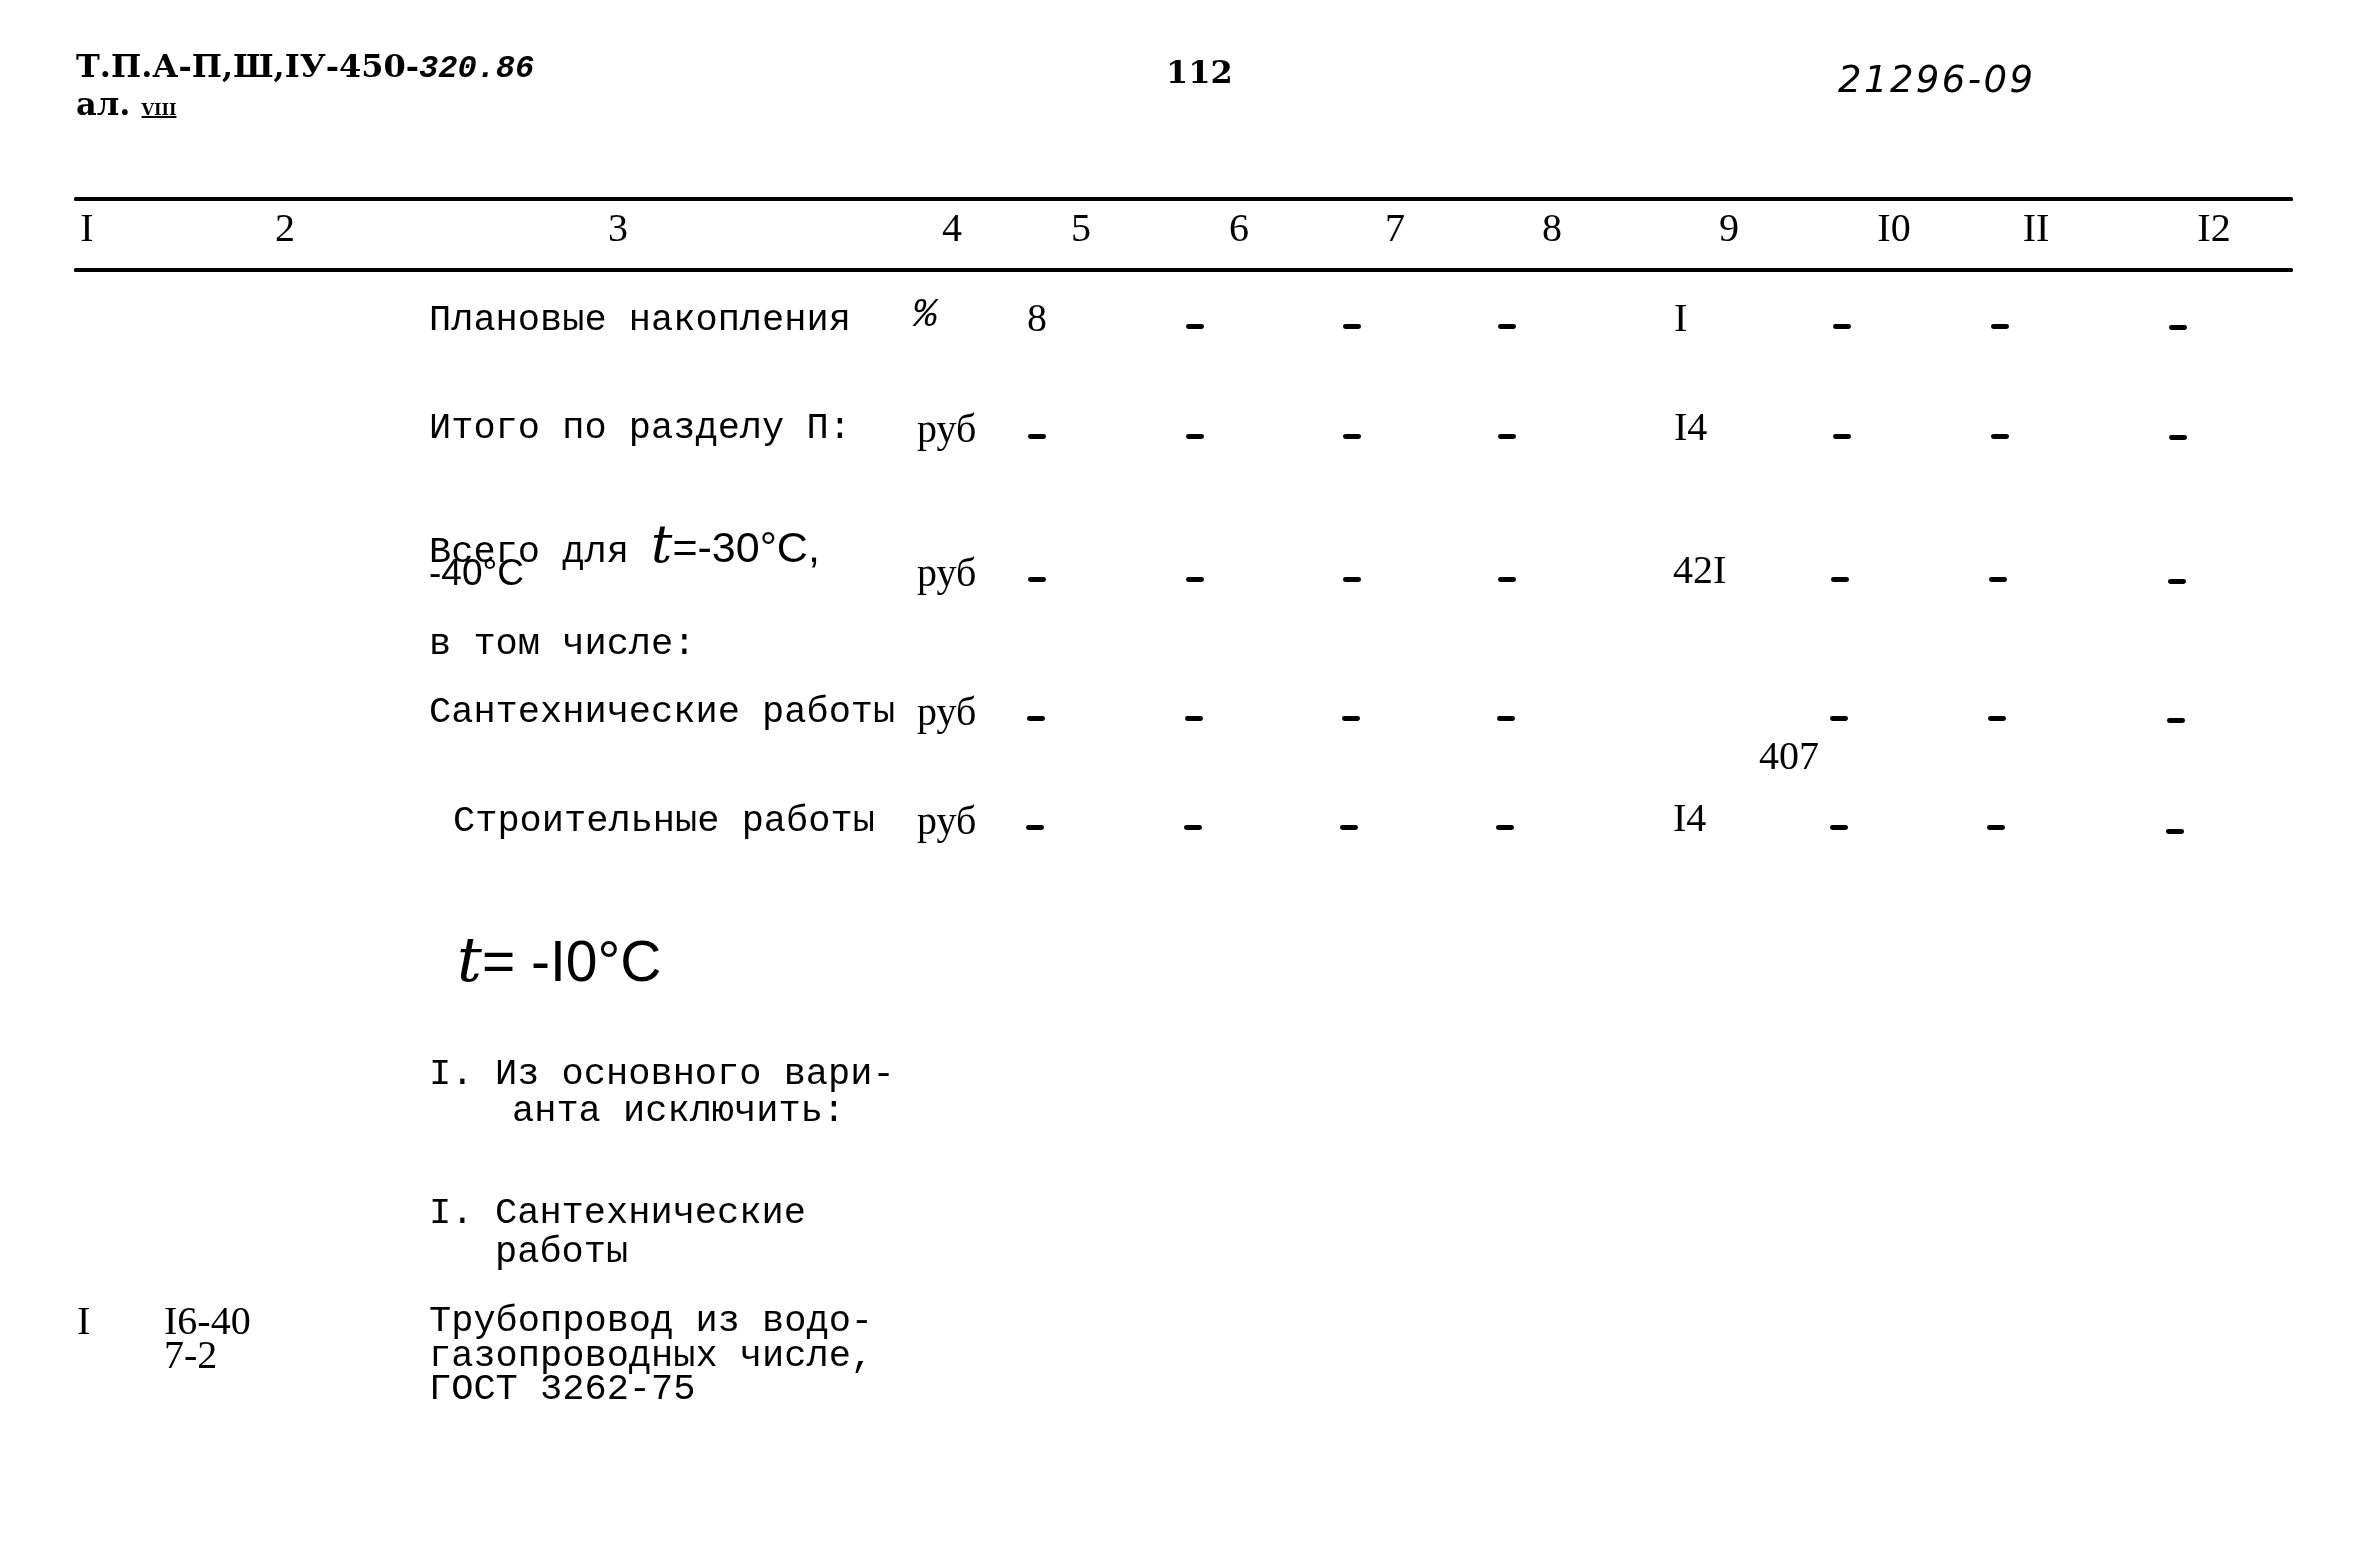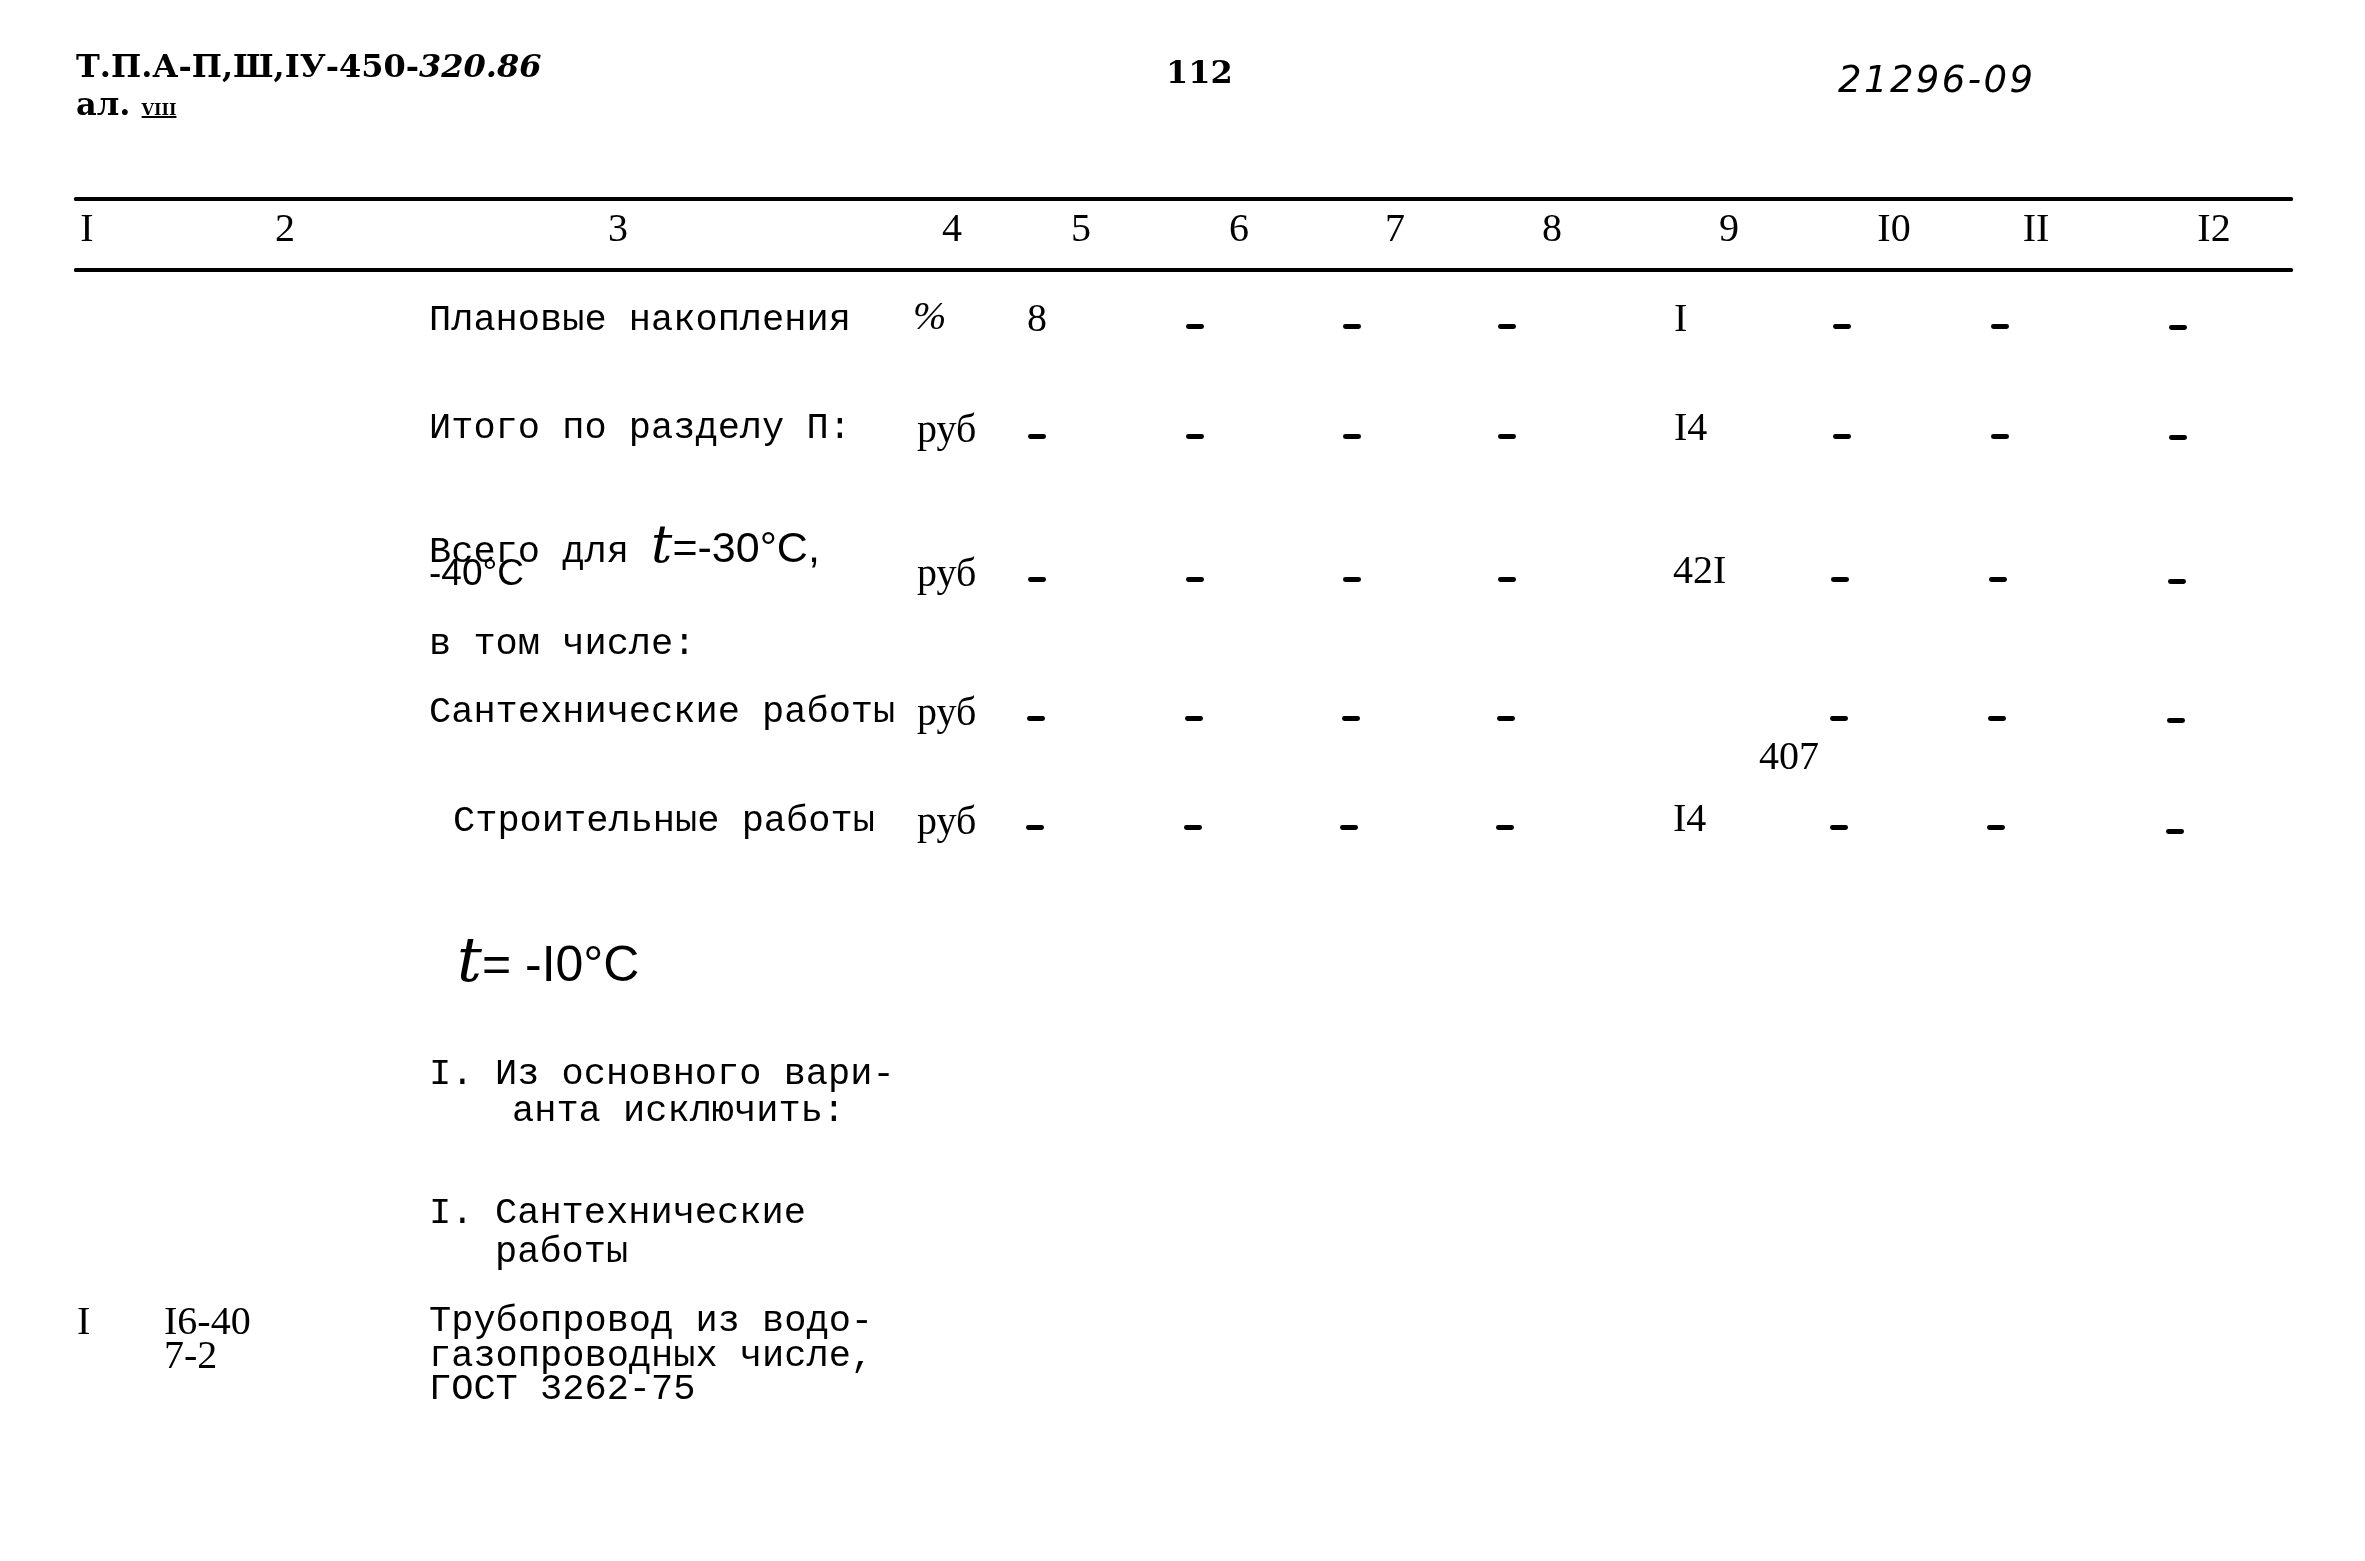--- a/index.html
+++ b/index.html
@@ -6,21 +6,21 @@
   body { width: 2366px; height: 1561px; position: relative; overflow: hidden;
          font-family: "DejaVu Sans Mono", "Liberation Mono", monospace; color: #000; }
   .abs { position: absolute; white-space: pre; line-height: 1; }
   .hdr { font-family: "DejaVu Serif", "Liberation Serif", serif; font-weight: bold; font-size: 32px; }
   .tx { font-family: "Liberation Mono", "DejaVu Sans Mono", monospace; font-size: 37px; }
   .rule { position: absolute; left: 74px; width: 2219px; height: 4px; background: #000; border-radius: 1.6px; }
   .colh { font-family: "Liberation Serif", "DejaVu Serif", serif; font-size: 40px; transform: translateX(-50%); }
   .cell { font-family: "Liberation Serif", "DejaVu Serif", serif; font-size: 40px; }
   .dash { display: inline-block; width: 17.6px; height: 5.6px; background: #000; border-radius: 2.4px; vertical-align: middle; }
   .tsym { font-family: "DejaVu Serif", "Liberation Serif", serif; font-style: italic; font-size: 53px; }
-  .ital { font-style: italic; }
+  .ital { font-style: italic; font-family: Liberation Mono, monospace; }
   .uline { text-decoration: underline; text-decoration-thickness: 2.4px; }
 </style>
 </head>
 <body>
 
 <div class="abs hdr" style="left:76px; top:50px;"><span>Т.П.А-П,Ш,IУ-450-</span><span class="ital">320.86</span></div>
 <div class="abs hdr" style="left:76px; top:88px;"><span>ал.</span> <span class="uline" style="font-size:16px;">VIII</span></div>
 <div class="abs hdr" style="left:1166px; top:56px;">112</div>
 <div class="abs" style="left:1838px; top:61px; font-family:'DejaVu Sans', sans-serif; font-style:italic; font-size:37px; letter-spacing:2.4px;">21296-09</div>
 
@@ -103,21 +103,21 @@
   <div class="abs" style="left:1026px; top:820px;"><span class="dash"></span></div>
   <div class="abs" style="left:1184px; top:820px;"><span class="dash"></span></div>
   <div class="abs" style="left:1340px; top:820px;"><span class="dash"></span></div>
   <div class="abs" style="left:1496px; top:820px;"><span class="dash"></span></div>
   <div class="abs cell" style="left:1673px; top:798px;">I4</div>
   <div class="abs" style="left:1830px; top:820px;"><span class="dash"></span></div>
   <div class="abs" style="left:1987px; top:820px;"><span class="dash"></span></div>
   <div class="abs" style="left:2166px; top:824px;"><span class="dash"></span></div>
 </div>
 
-<div class="abs" style="left:457px; top:929px;"><span class="tsym" style="font-size:62px;">t</span><span style="font-family:'Liberation Sans', sans-serif; font-size:50px;">= -I0°C</span></div>
+<div class="abs" style="left:457px; top:929px;"><span class="tsym" style="font-size:62px;">t</span><span style="font-family:'Liberation Sans', sans-serif; font-size:57px;">= -I0°C</span></div>
 
 <div>
   <div class="abs tx" style="left:429px; top:1056px;">I.</div>
   <div class="abs tx" style="left:495px; top:1056px;">Из основного вари-</div>
   <div class="abs tx" style="left:512px; top:1093px;">анта исключить:</div>
 </div>
 
 <div>
   <div class="abs tx" style="left:429px; top:1195px;">I.</div>
   <div class="abs tx" style="left:495px; top:1195px;">Сантехнические</div>

